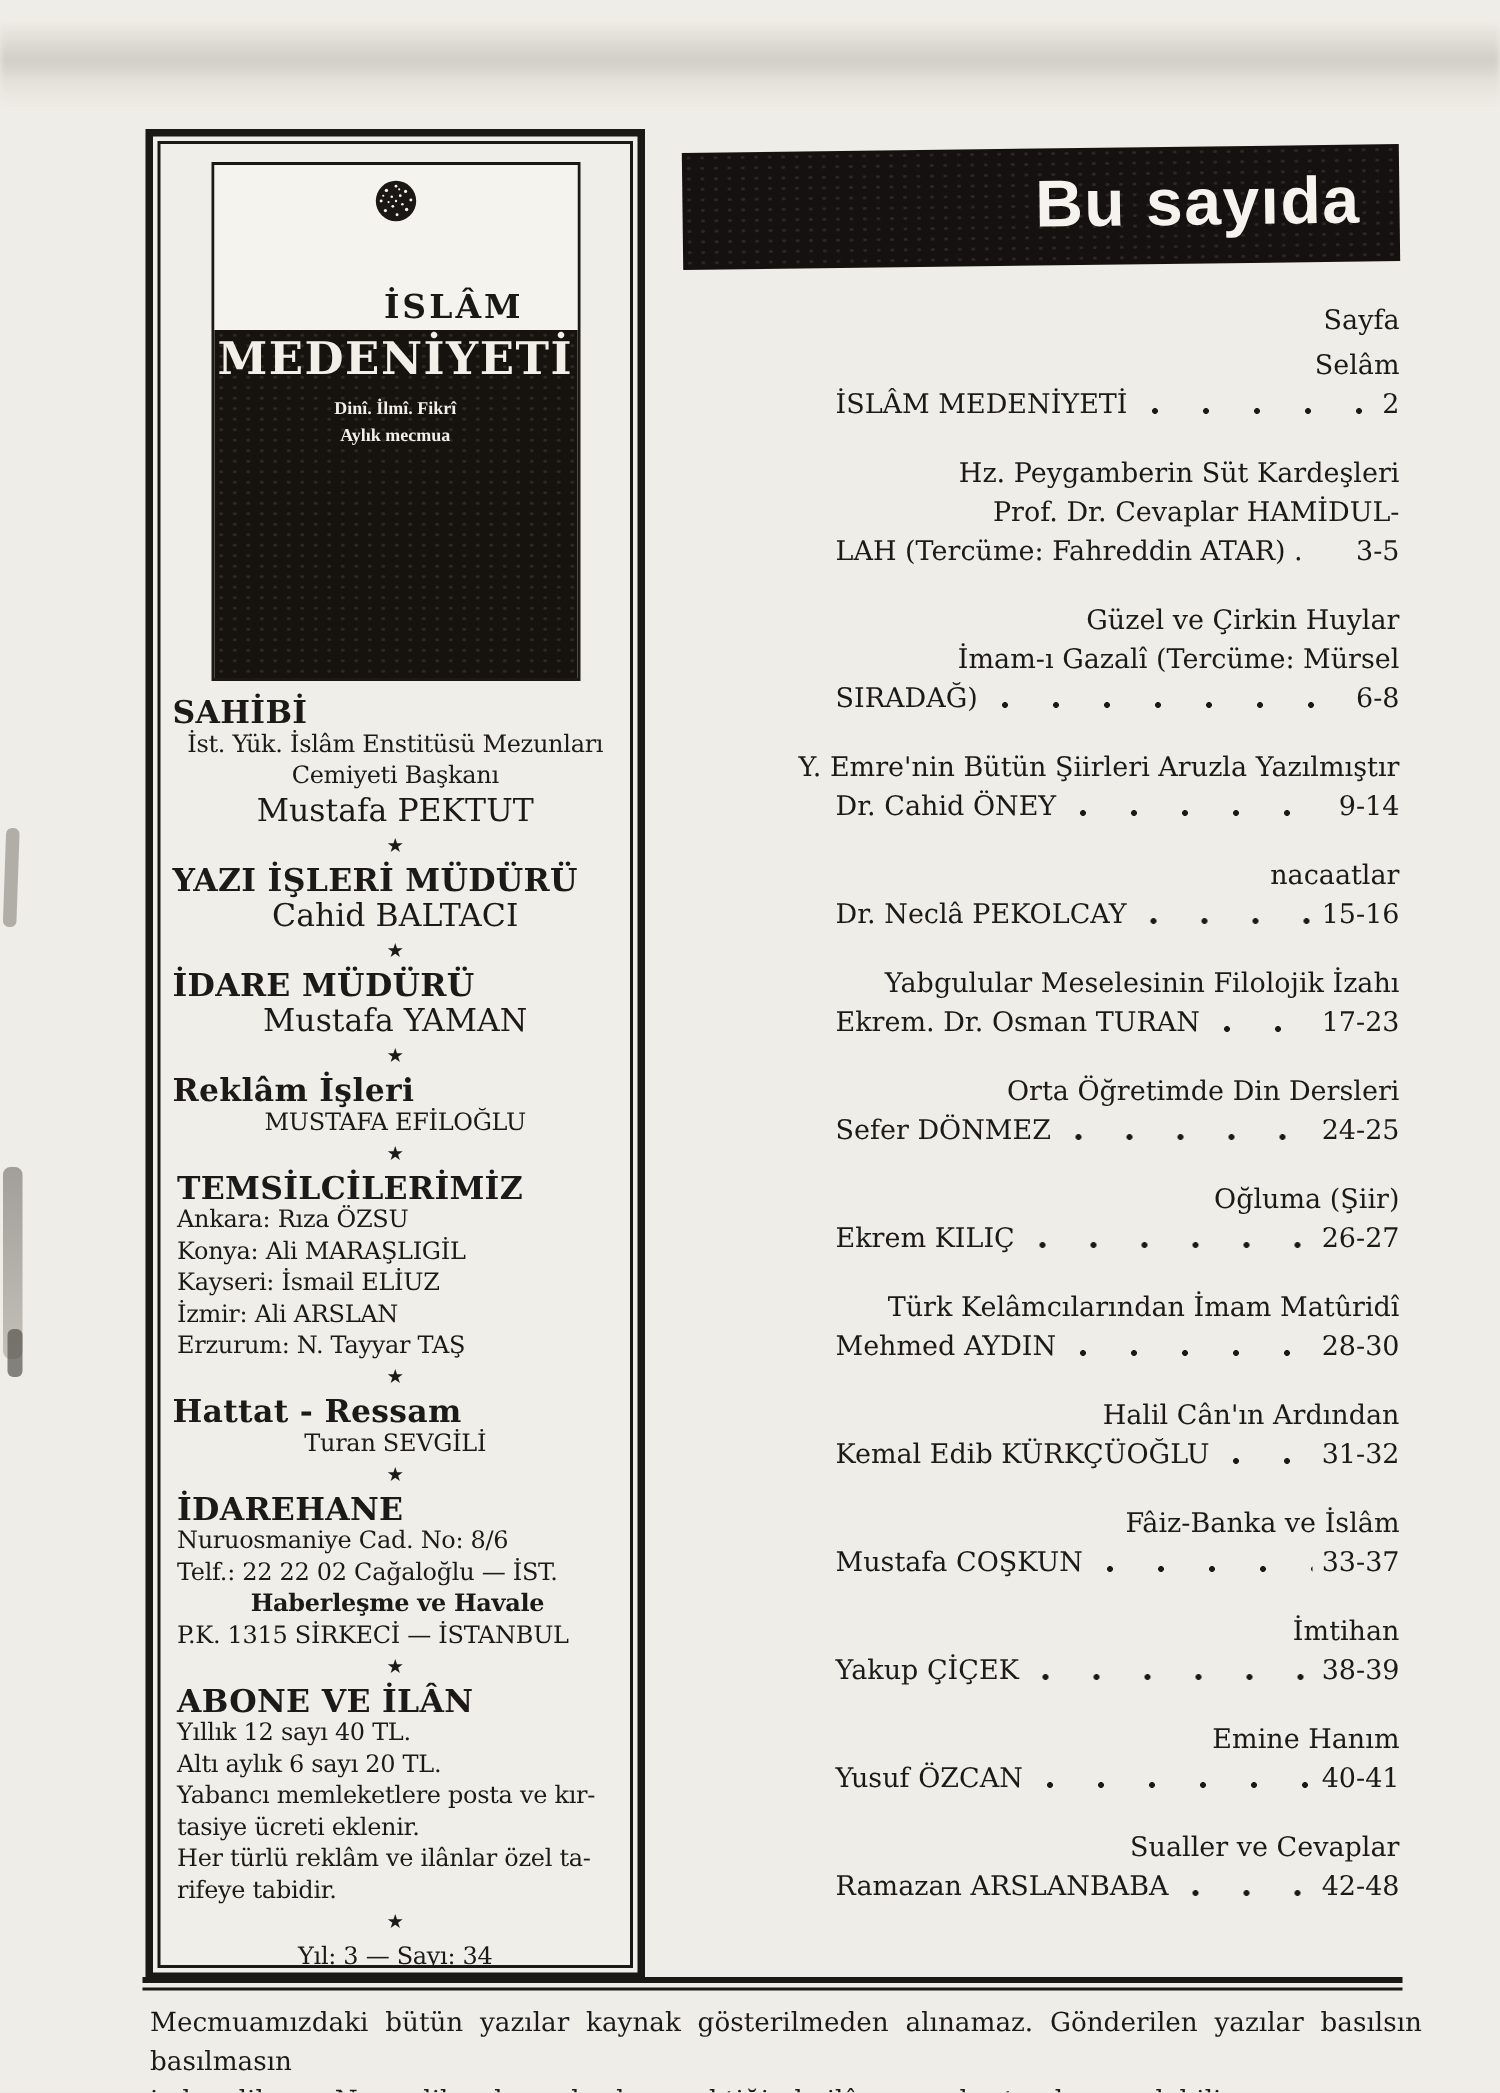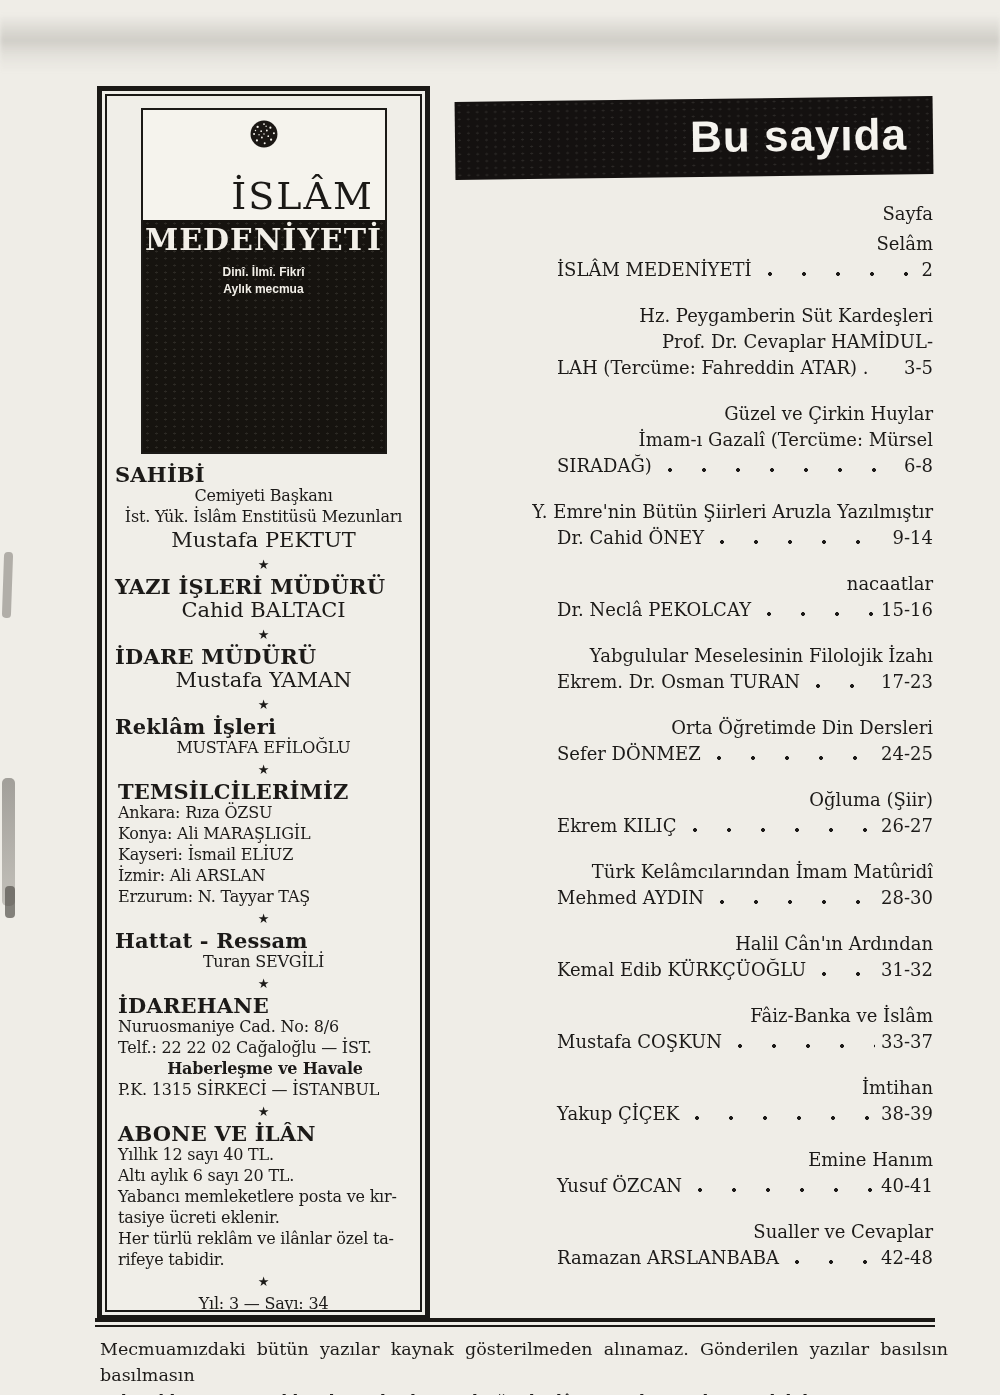--- a/index.html
+++ b/index.html
@@ -17,25 +17,25 @@
   
   .left-box{position:absolute;left:97px;top:86px;width:333px;height:1234px;
             border:5px solid #1b1916;box-sizing:border-box;background:#f0eee8;}
   .left-inner{position:absolute;top:3px;left:3px;right:3px;bottom:3px;border:2px solid #1b1916;
               padding:12px 8px 6px 8px;box-sizing:border-box;text-align:center;overflow:hidden;}
 
   .cover{width:246px;margin:0 auto 10px auto;border:2px solid #1b1916;box-sizing:border-box;}
   .cover-white{height:110px;background:#f5f3ed;position:relative;}
   .cover-logo{position:absolute;top:7px;left:50%;margin-left:-17px;}
   .cover-title-top{position:absolute;bottom:2px;left:0;width:100%;text-align:center;padding-left:78px;box-sizing:border-box;
-                   font-weight:normal;font-size:38px;letter-spacing:2px;color:#1b1916;}
+                   font-weight:bold;font-size:22px;letter-spacing:2px;color:#1b1916;}
   .cover-black{height:232px;background-color:#16130f;color:#f2efe8;
                background-image:radial-gradient(rgba(245,243,238,0.10) 1px,transparent 1.6px);background-size:9px 7px;}
   .cover-title-bottom{font-weight:bold;font-size:30px;letter-spacing:1px;padding-top:2px;text-align:center;}
-  .cover-sub{font-family:Liberation Sans, sans-serif;font-weight:bold;font-size:12px;text-align:center;}
+  .cover-sub{font-family:Liberation Serif, serif;font-weight:bold;font-size:12px;text-align:center;}
   .cover-sub.first{margin-top:8px;}
   .cover-sub.second{margin-top:3px;}
 
   .sec{margin:0;}
   .sec.left{text-align:left;padding-left:3px;}
   .sec-heading{font-weight:bold;font-size:21px;line-height:21px;text-align:left;letter-spacing:.2px;}
   .mline{font-size:16px;line-height:21px;letter-spacing:-0.2px;}
   .mline.big{font-size:21px;line-height:26px;letter-spacing:0;}
   .mline.boldcenter{font-weight:bold;text-align:center;}
   .star{font-size:13px;line-height:20px;margin:2px 0 1px 0;text-align:center;}
@@ -110,22 +110,22 @@
         <div class="cover-black">
           <div class="cover-title-bottom">MEDENİYETİ</div>
           <div class="cover-sub first">Dinî. İlmî. Fikrî</div>
           <div class="cover-sub second">Aylık mecmua</div>
         </div>
       </div>
 
       <div>
           <div class="sec center">
             <div class="sec-heading">SAHİBİ</div>
+            <div class="mline normal">İst. Yük. İslâm Enstitüsü Mezunları</div>
             <div class="mline normal">Cemiyeti Başkanı</div>
-            <div class="mline normal">İst. Yük. İslâm Enstitüsü Mezunları</div>
             <div class="mline big">Mustafa PEKTUT</div>
           </div>
           <div class="star">★</div>
           <div class="sec center">
             <div class="sec-heading">YAZI İŞLERİ MÜDÜRÜ</div>
             <div class="mline big">Cahid BALTACI</div>
           </div>
           <div class="star">★</div>
           <div class="sec center">
             <div class="sec-heading">İDARE MÜDÜRÜ</div>

